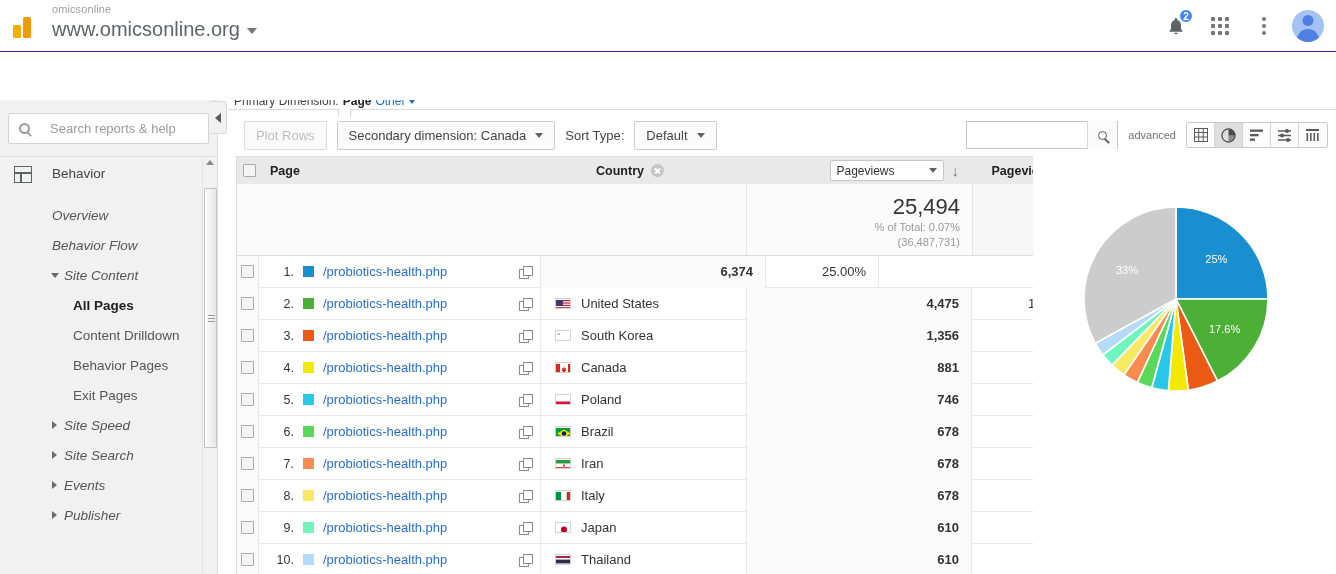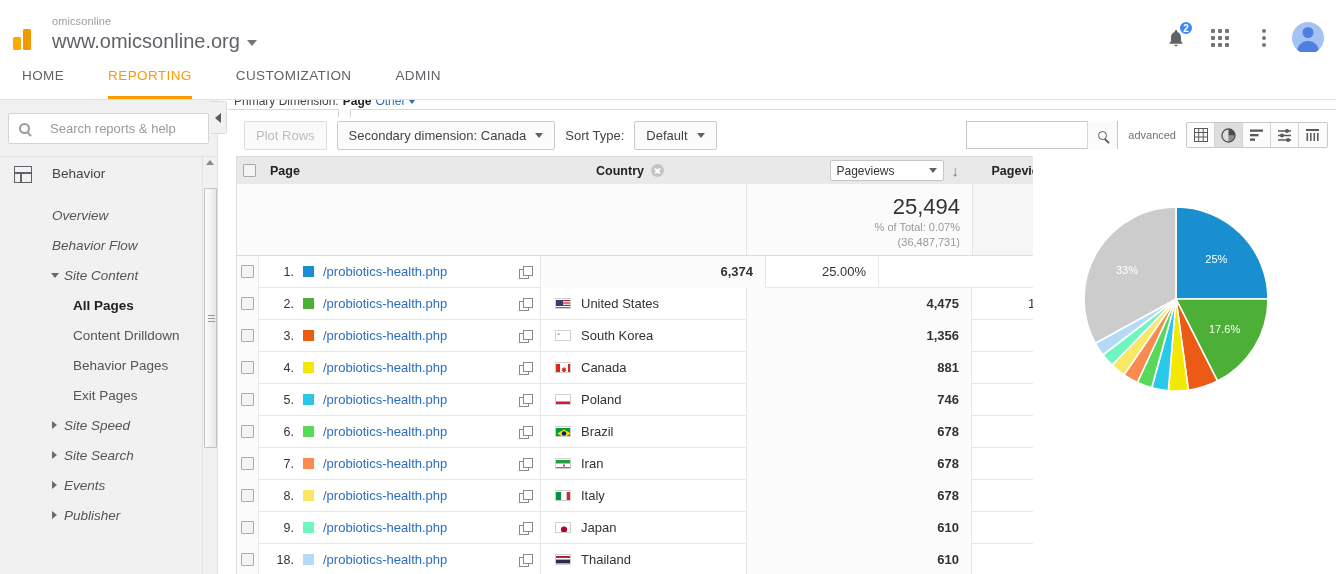--- a/index.html
+++ b/index.html
@@ -8,22 +8,22 @@
     width: 1336px; height: 574px;
     overflow: hidden;
     font-family: "Liberation Sans", sans-serif;
     background: #fff;
     color: #444;
   }
   .page { position: relative; width: 1336px; height: 574px; overflow: hidden; }
 
   
   .topbar {
-    position: absolute; left: 0; top: 12px; width: 1336px; height: 52px;
-    background: #fff; border-bottom: 6px solid #4c1d95; padding-left: 38px;
+    position: absolute; left: 0; top: 0; width: 1336px; height: 52px;
+    background: #fff; border-bottom: 1px solid #4c1d95; padding-left: 38px;
   }
   .ga-logo {
     position: absolute; left: 10px; top: 8px; width: 34px; height: 34px;
   }
   .acct-wrap { position: absolute; left: 52px; top: 2px; }
   .acct-small {
     font-size: 11px; color: #9e9e9e; line-height: 14px; letter-spacing: .1px;
   }
   .acct-name {
     font-size: 20px; color: #5f6368; line-height: 26px; font-weight: 400;
@@ -377,34 +377,20 @@
             <i></i>
             <i></i>
           </span>
       </div>
       <div class="ic-btn">
         <span class="avatar"></span>
       </div>
     </div>
   </div>
 
-  <div class="navtabs">
-    <div class="navtab">
-        <span>HOME</span>
-      </div>
-    <div class="navtab active">
-        <span>REPORTING</span>
-      </div>
-    <div class="navtab">
-        <span>CUSTOMIZATION</span>
-      </div>
-    <div class="navtab">
-        <span>ADMIN</span>
-      </div>
-  </div>
 
   <div class="sidebar">
     <div class="searchbox-wrap">
       <div class="searchbox">
         <span class="mag"></span>
         <input type="text" placeholder="Search reports &amp; help" style="">
       </div>
     </div>
     <div class="navlist" id="nav-list">
       <div class="nav-section">
@@ -779,21 +765,21 @@
           </div>
           <div class="cell-num">610</div>
           <div class="cell-pct">2.39%</div>
           <div class="cell-rest"></div>
         </div>
         <div class="row">
           <div class="cell-chk">
             <span class="chk"></span>
           </div>
           <div class="cell-page">
-            <span class="rank">18.</span>
+            <span class="rank">10.</span>
             <span class="swatch" style="background:#b5daf5"></span>
             <a class="pagelink" href="#">/probiotics-health.php</a>
             <span class="popout"></span>
           </div>
           <div class="cell-country">
             <span class="flag"><svg width="16" height="11" viewBox="0 0 16 11">
                 <rect width="16" height="11" fill="#fff"></rect>
                 <rect width="16" height="1.9" fill="#a51931"></rect>
                 <rect y="9.1" width="16" height="1.9" fill="#a51931"></rect>
                 <rect y="3.6" width="16" height="3.8" fill="#2d2a4a"></rect>

